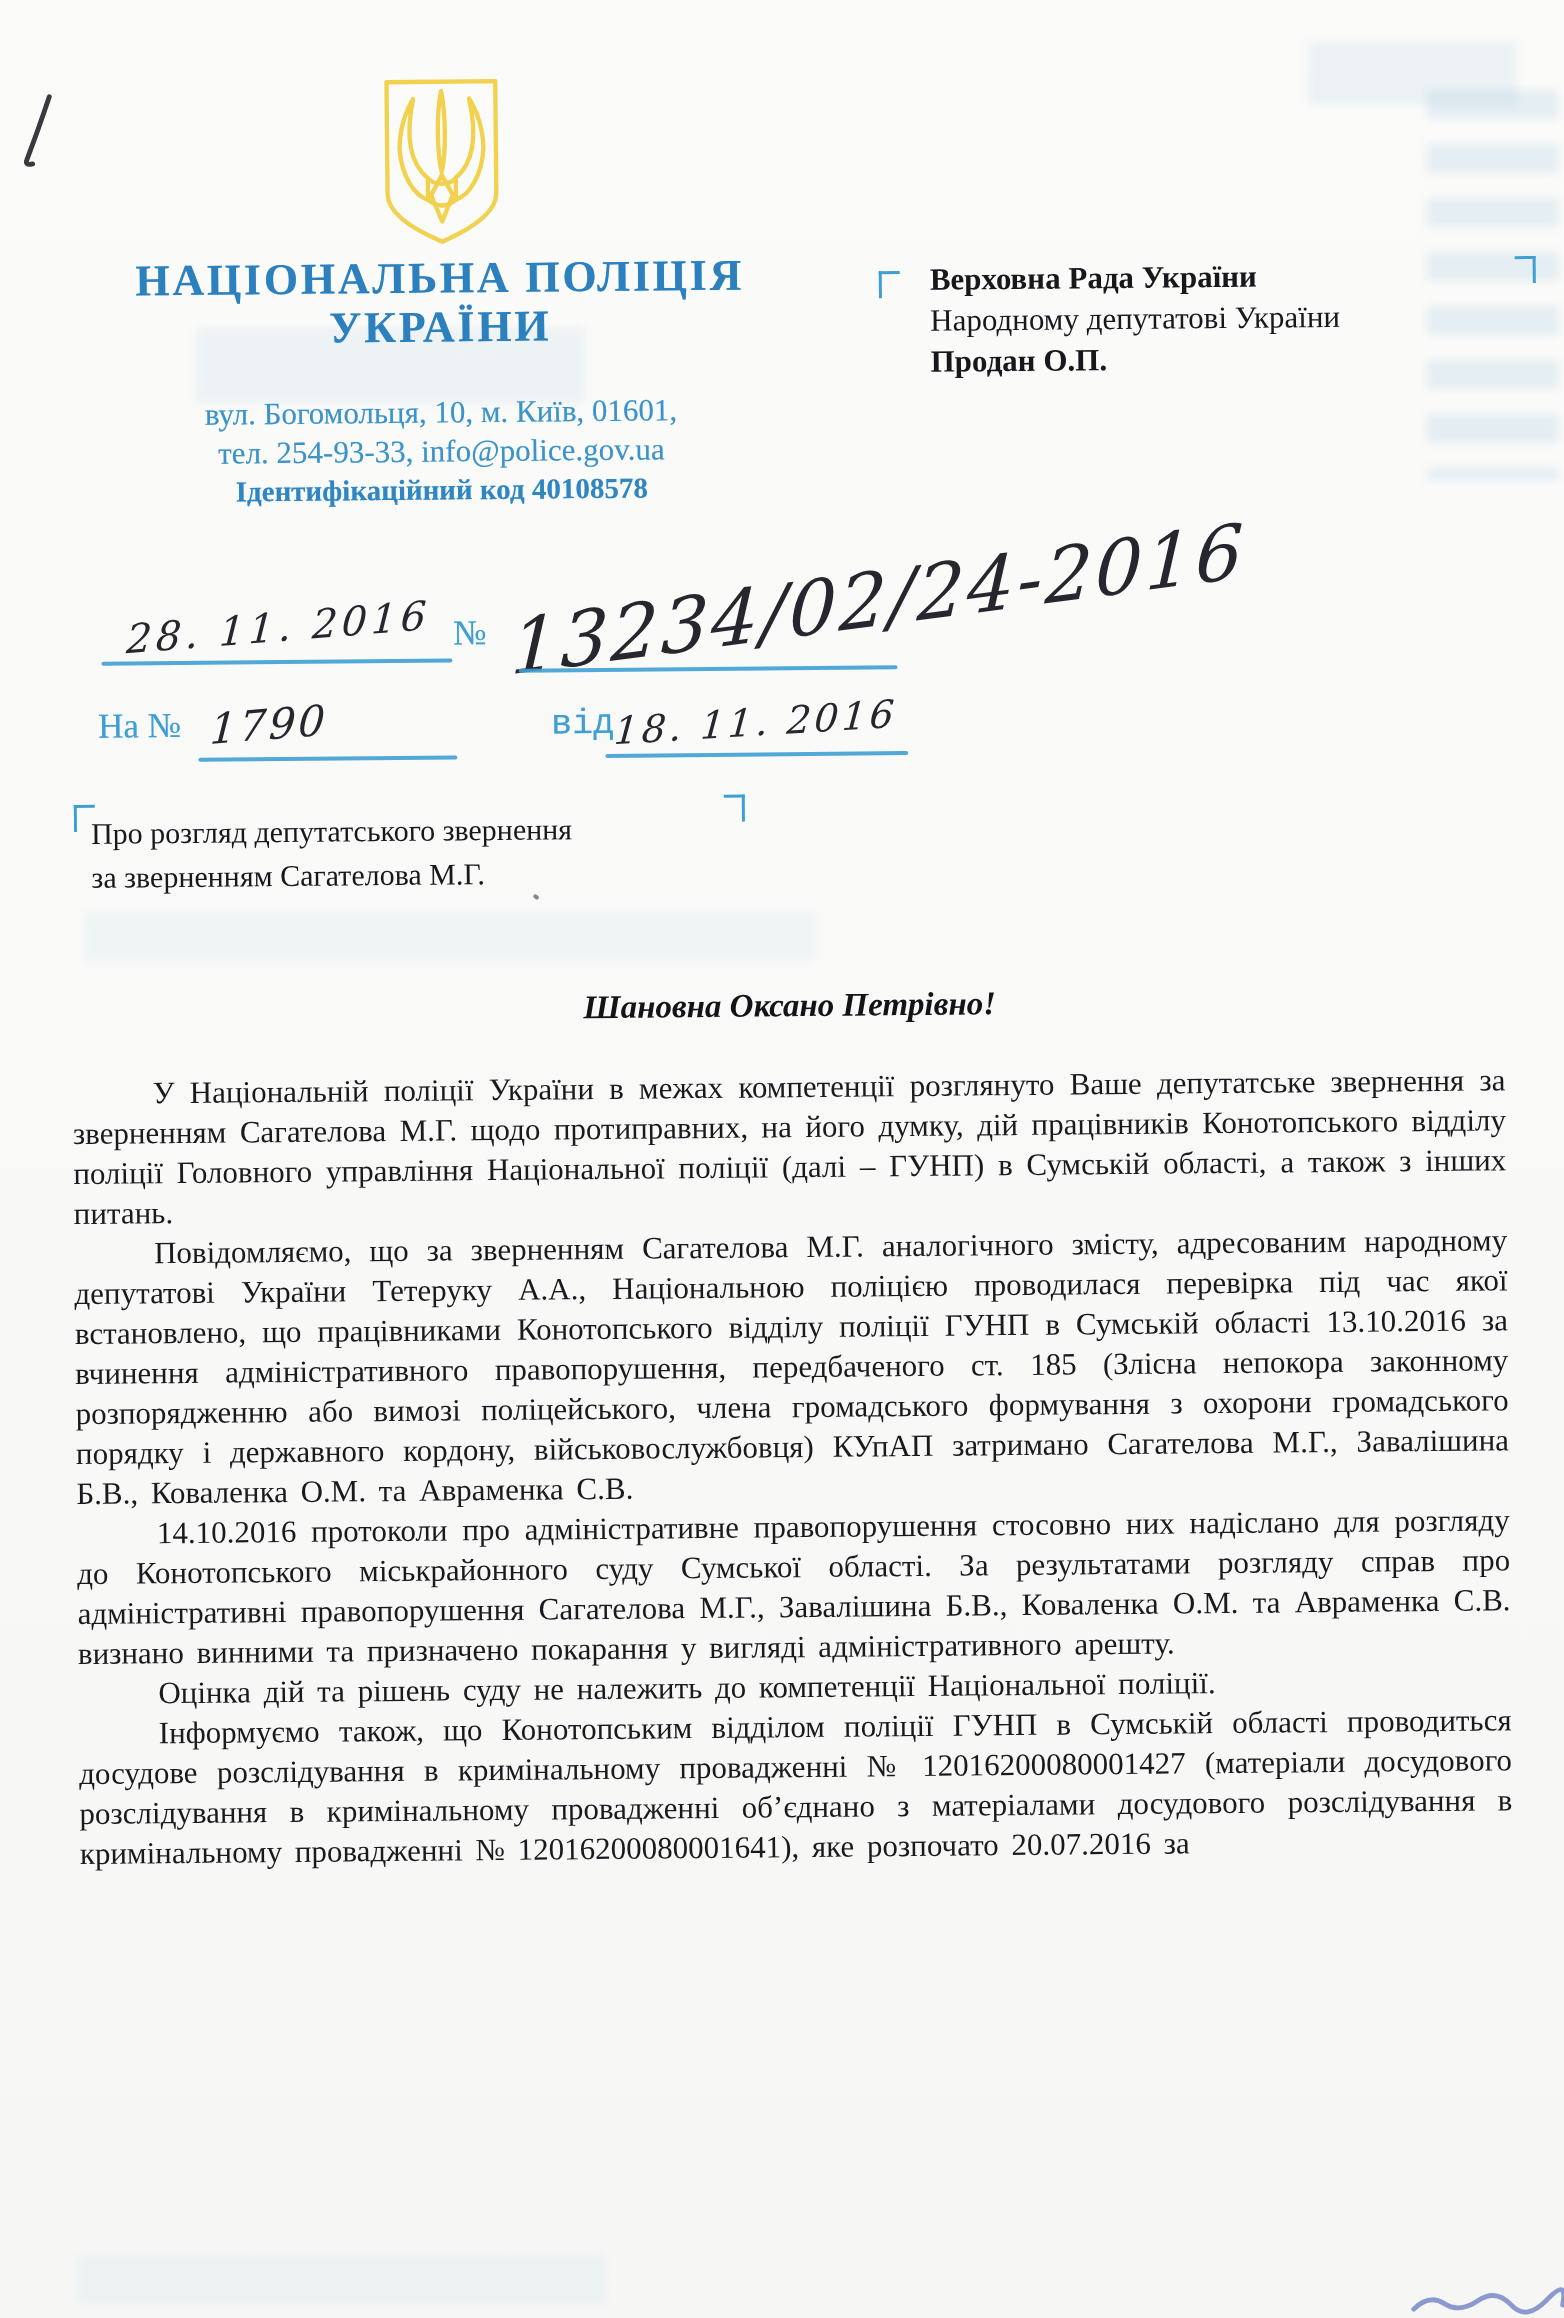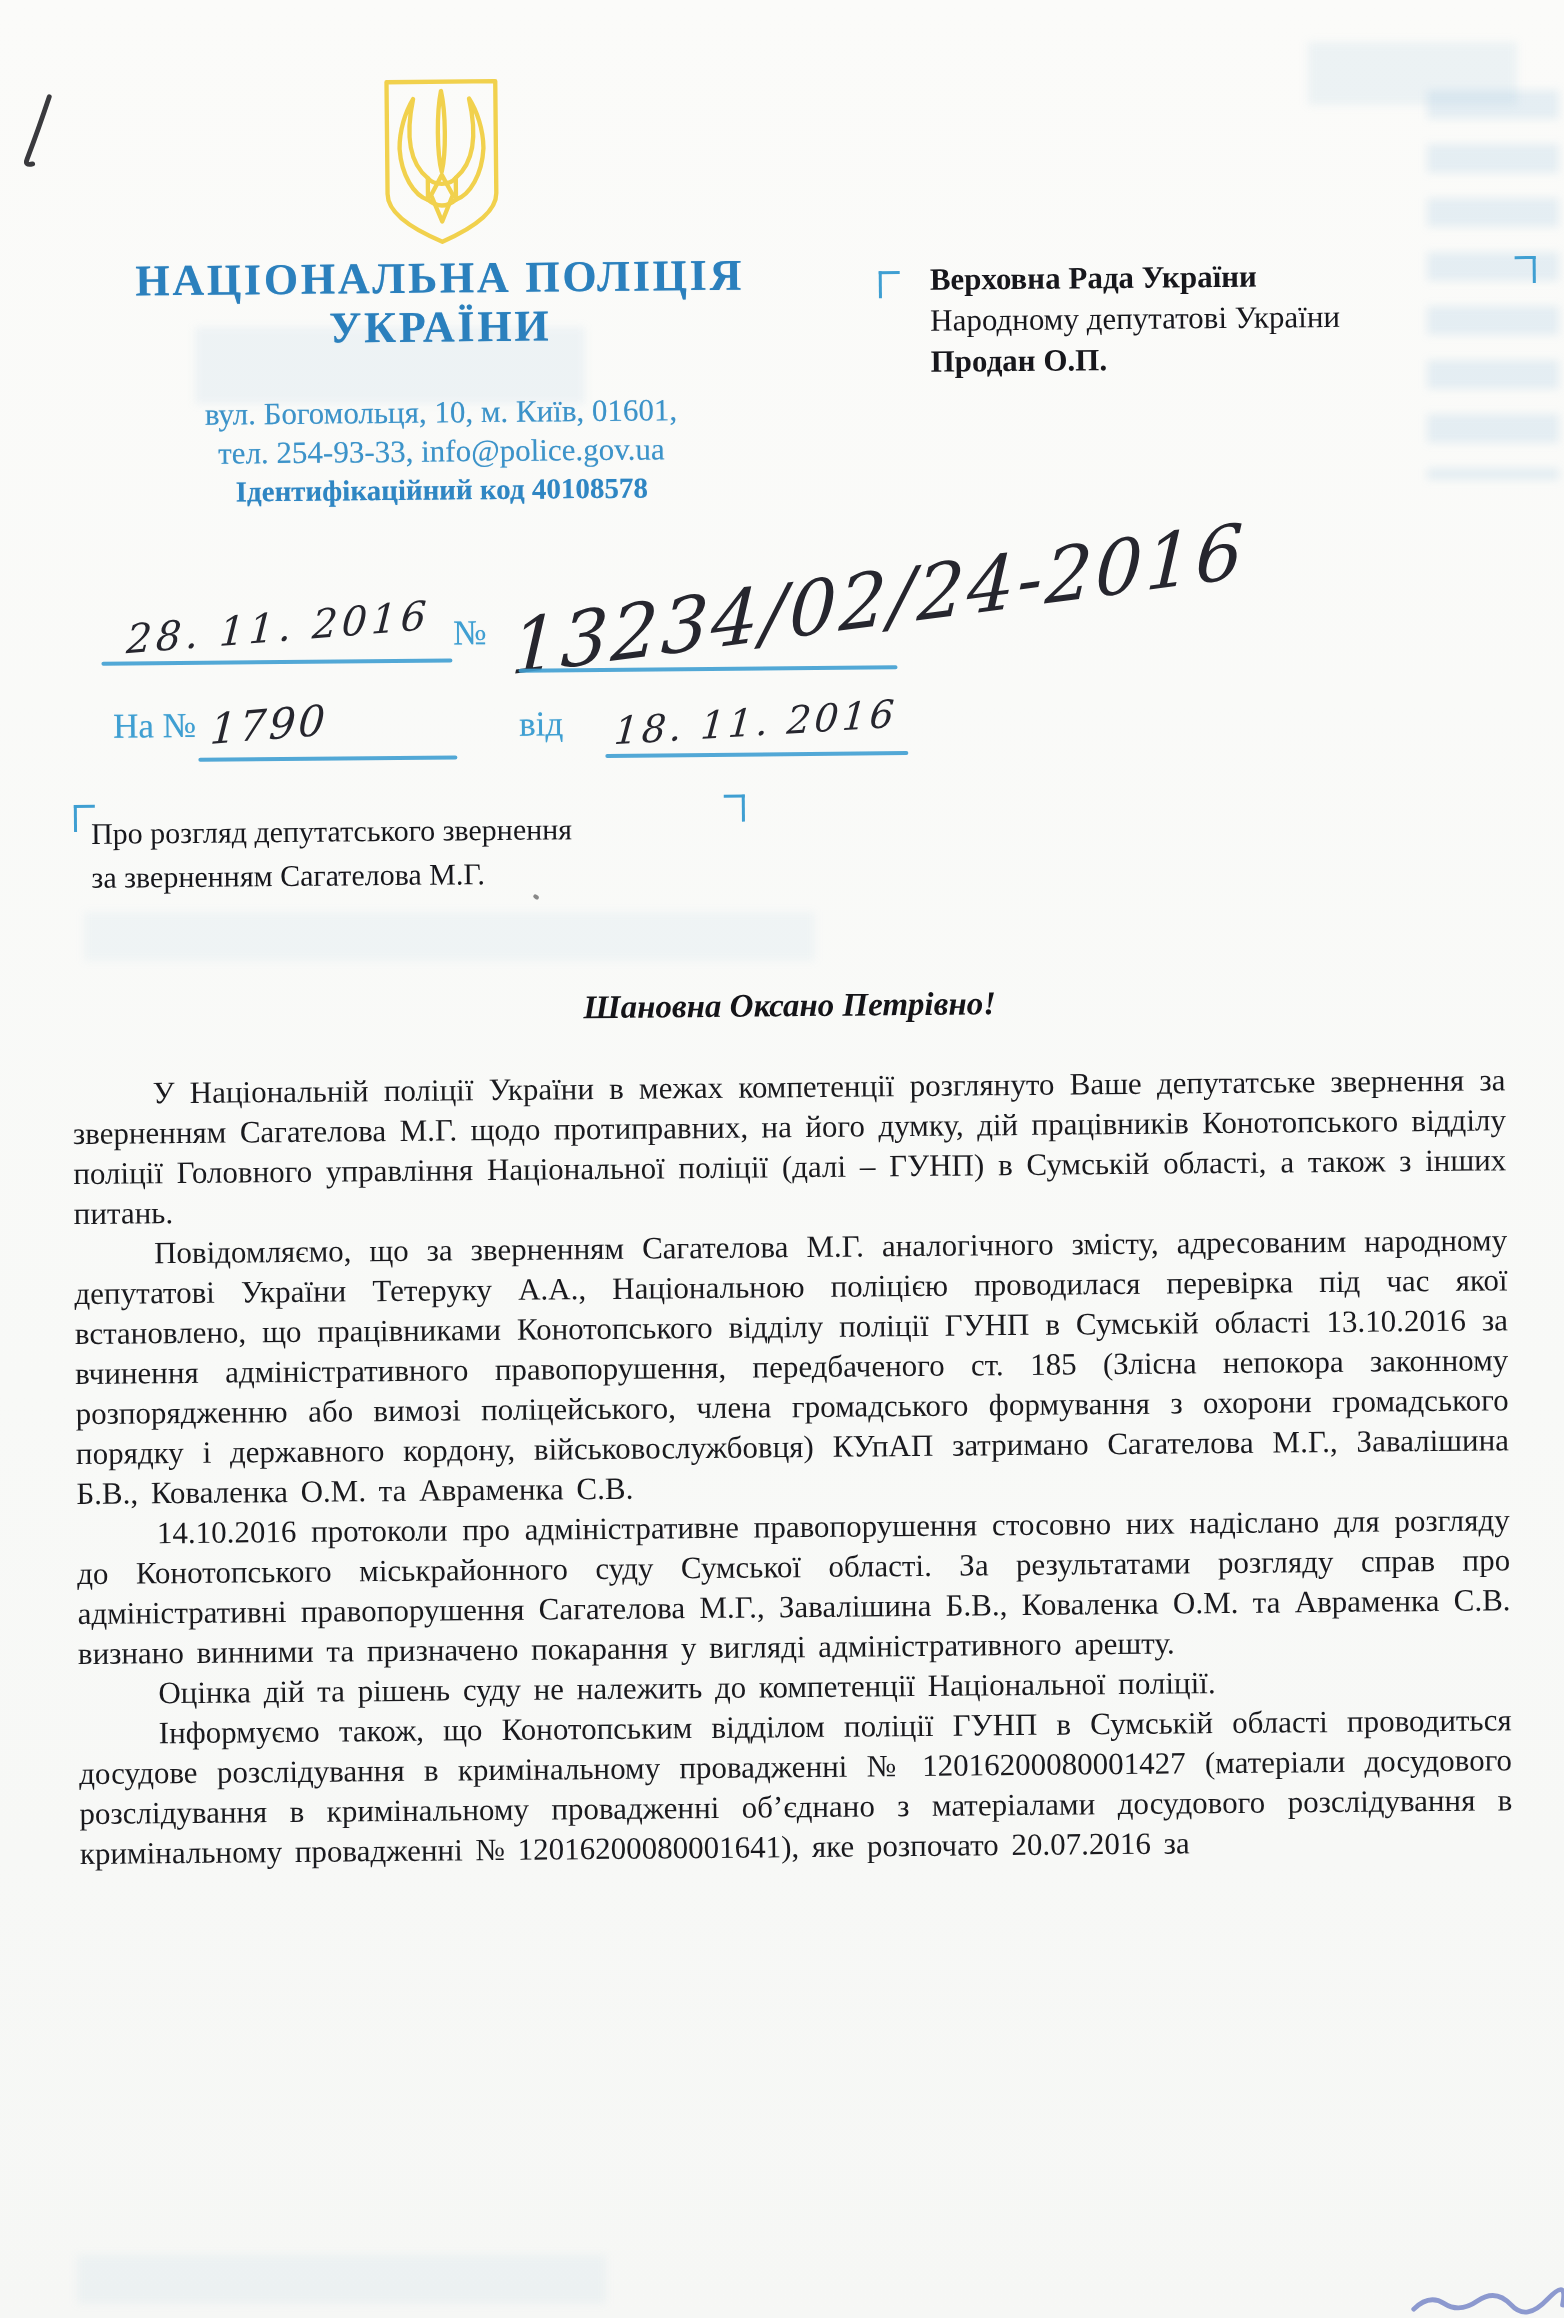--- a/index.html
+++ b/index.html
@@ -63,24 +63,24 @@
   .rule{position:absolute;height:4.2px;background:#3f9fd2;opacity:.9;border-radius:2.1px;}
   .hw{
     font-family:"DejaVu Serif", serif;font-style:italic;color:#26262e;
     white-space:nowrap;
   }
   .hw-date1{position:absolute;left:129px;top:600px;font-size:40px;transform:rotate(-4deg) skewX(-8deg);letter-spacing:4.2px;}
   .r-date1{left:104px;top:656px;width:351px;}
   .lbl-no{position:absolute;left:456px;top:611px;}
   .hw-outnum{position:absolute;left:511px;top:557px;font-size:75px;transform:rotate(-7deg) skewX(-10deg);letter-spacing:2.8px;}
   .r-outnum{left:521px;top:667px;width:379px;}
-  .lbl-nano{position:absolute;left:115px;top:701px;}
+  .lbl-nano{position:absolute;left:100px;top:701px;}
   .hw-innum{position:absolute;left:212px;top:696px;font-size:42px;transform:rotate(-4deg) skewX(-8deg);letter-spacing:2.8px;}
   .r-innum{left:200px;top:753px;width:259px;}
-  .lbl-vid{position:absolute;left:521px;top:703px;}
+  .lbl-vid{position:absolute;left:553px;top:703px;font-family:Liberation Mono, monospace;}
   .hw-date2{position:absolute;left:616px;top:701px;font-size:38px;transform:rotate(-3deg) skewX(-8deg);letter-spacing:3.5px;}
   .r-date2{left:607px;top:753px;width:303px;}
 
   
   .subject{
     position:absolute;left:92px;top:806px;width:668px;
     font-size:30px;line-height:1.45;color:#17171c;
   }
 
   

